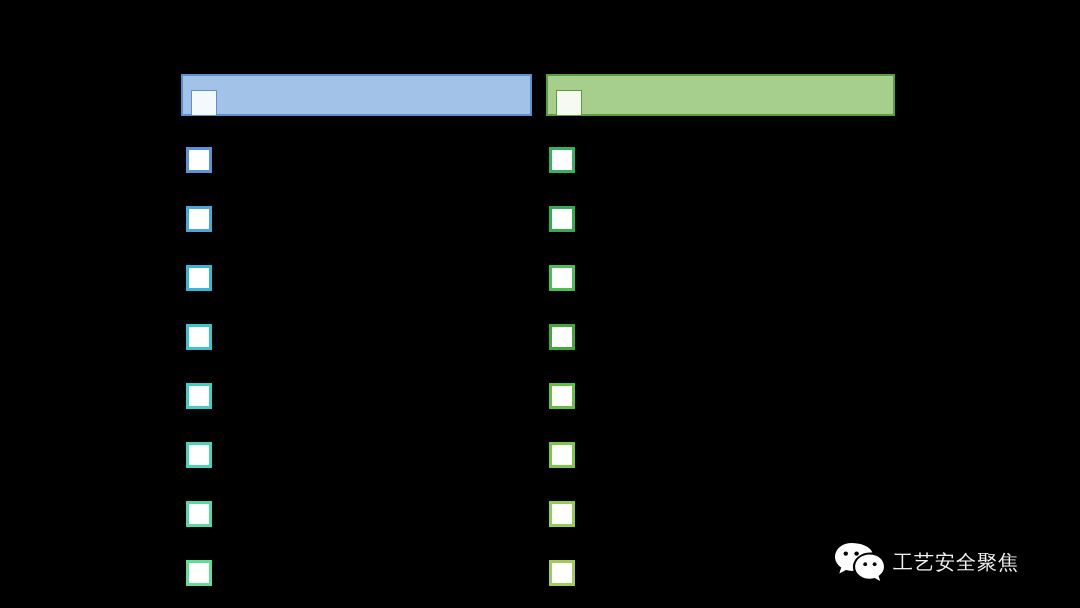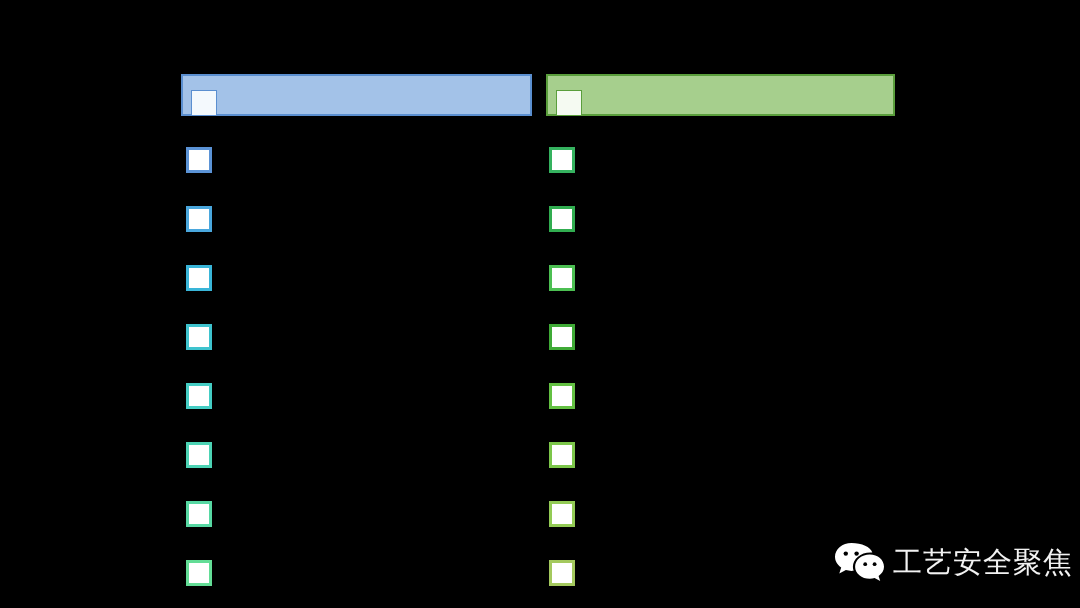--- a/index.html
+++ b/index.html
@@ -115,21 +115,21 @@
     align-items: center;
     gap: 8px;
   }
   #wechat-logo {
     width: 52px;
     height: 42px;
     position: relative;
     flex: 0 0 auto;
   }
   #wechat-watermark .wm-text {
-    font-size: 29px;
+    font-size: 20px;
     line-height: 34px;
     color: #f2f2f2;
     letter-spacing: 1px;
     white-space: nowrap;
     text-shadow: 0 1px 1px rgba(0,0,0,0.8);
   }
 </style>
 </head>
 <body>
 

